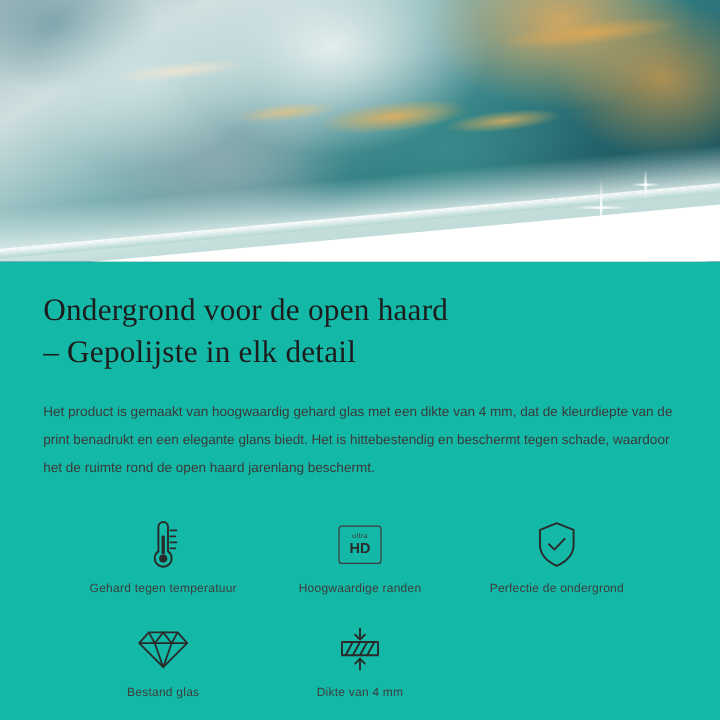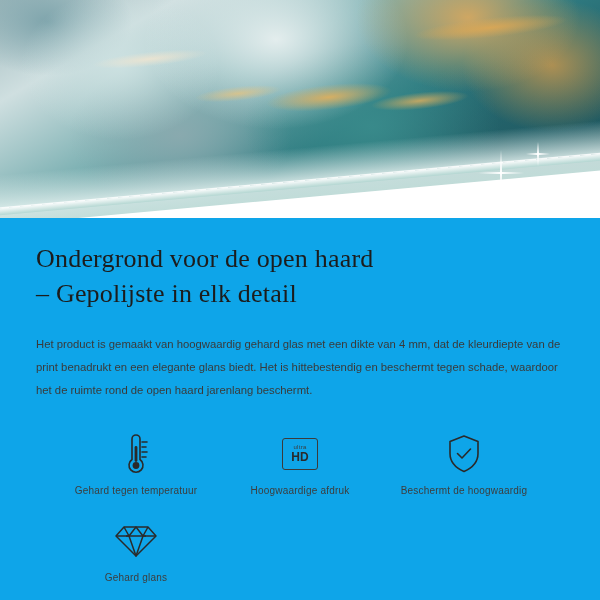--- a/index.html
+++ b/index.html
@@ -11,21 +11,21 @@
     height: 600px;
     background: #ffffff;
     font-family: "Liberation Sans", sans-serif;
     overflow: hidden;
   }
 
   .page {
     position: relative;
     width: 600px;
     height: 600px;
-    background: #0ea5e9;
+    background: #14b8a6;
   }
 
   
   .hero {
     position: relative;
     width: 600px;
     height: 218px;
     overflow: hidden;
     background: #0f4b52;
   }
@@ -215,43 +215,54 @@
         <div class="feature-label">Gehard tegen temperatuur</div>
       </div>
 
       <div class="feature">
         <div class="feature-icon">
           <div class="hd-badge">
             <span class="t">ultra</span>
             <span class="b">HD</span>
           </div>
         </div>
-        <div class="feature-label">Hoogwaardige afdruk</div>
+        <div class="feature-label">Hoogwaardige randen</div>
       </div>
 
       <div class="feature">
         <div class="feature-icon">
           <svg width="38" height="44" viewBox="0 0 38 44" fill="none" stroke="#2a2a2a" stroke-width="1.6" stroke-linejoin="round" stroke-linecap="round">
             <path d="M19 4 L33 9.5v12c0 9-6 14.5-14 18-8-3.5-14-9-14-18v-12L19 4z"></path>
             <path d="M12.5 21.5l4.5 4.5 8.5-9"></path>
           </svg>
         </div>
-        <div class="feature-label">Beschermt de hoogwaardig</div>
+        <div class="feature-label">Perfectie de ondergrond</div>
       </div>
 
       <div class="feature">
         <div class="feature-icon">
           <svg width="42" height="36" viewBox="0 0 42 36" fill="none" stroke="#2a2a2a" stroke-width="1.5" stroke-linejoin="round">
             <path d="M9 4h24l8 9-20 20L1 13 9 4z"></path>
             <path d="M1 13h40"></path>
             <path d="M9 4l5 9-3 0M33 4l-5 9 3 0"></path>
             <path d="M14 13l7 20 7-20"></path>
             <path d="M14 13l7-9 7 9"></path>
           </svg>
         </div>
-        <div class="feature-label">Gehard glans</div>
-      </div>
-
-
+        <div class="feature-label">Bestand glas</div>
+      </div>
+
+
+      <div class="feature">
+        <div class="feature-icon">
+          <svg width="42" height="40" viewBox="0 0 42 40" fill="none" stroke="#2a2a2a" stroke-width="1.6" stroke-linecap="round" stroke-linejoin="round">
+            <path d="M21 3v8M17 8l4 4 4-4"></path>
+            <path d="M21 37v-8M17 32l4-4 4 4"></path>
+            <rect x="6" y="14" width="30" height="11"></rect>
+            <path d="M9 25l6-11M15 25l6-11M21 25l6-11M27 25l6-11"></path>
+          </svg>
+        </div>
+        <div class="feature-label">Dikte van 4 mm</div>
+      </div>
 
     </div>
   </div>
 </div>
 
 </body></html>

